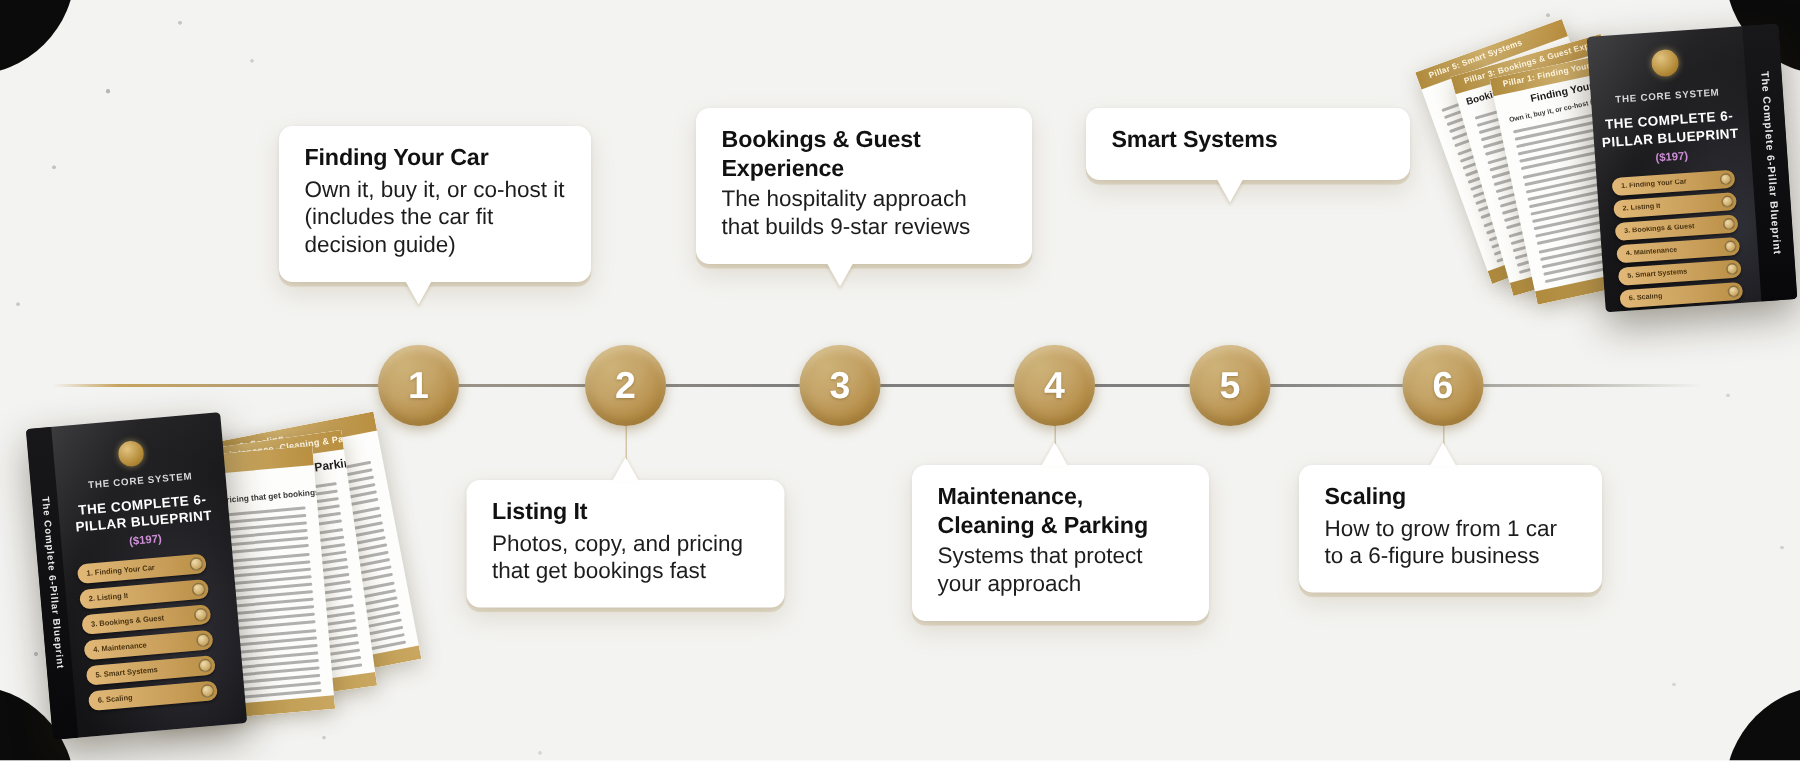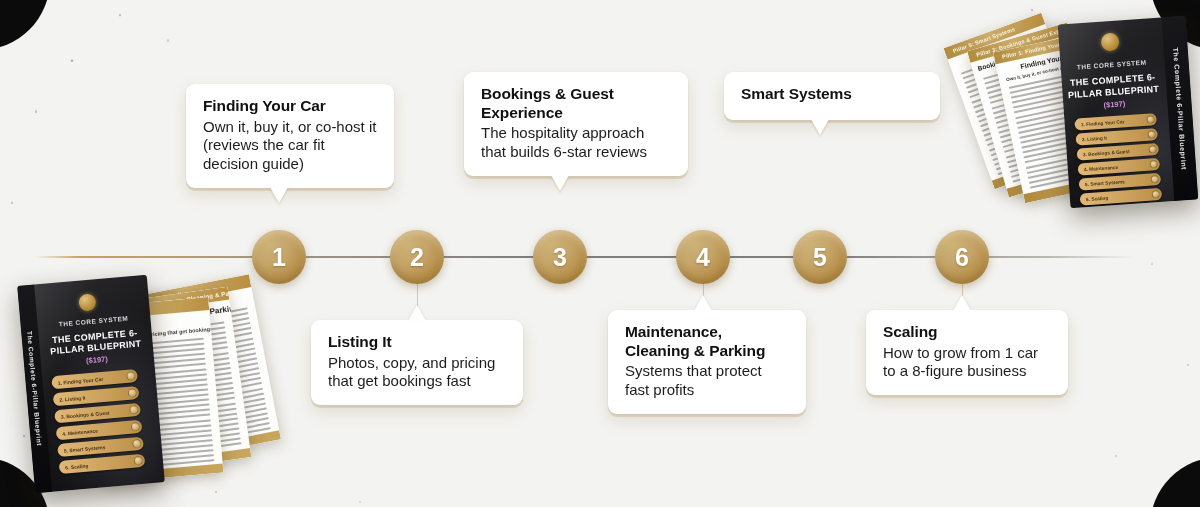--- a/index.html
+++ b/index.html
@@ -491,46 +491,46 @@
   </div>
   <div class="node" style="left:793px; top:230px;">
     <span>5</span>
   </div>
   <div class="node" style="left:935px; top:230px;">
     <span>6</span>
   </div>
 
   <div class="card" style="left:186px; top:84px; width:208px;">
     <h3>Finding Your Car</h3>
-    <p>Own it, buy it, or co-host it (reviews the car fit decision guide)</p>
+    <p>Own it, buy it, or co-host it (includes the car fit decision guide)</p>
     <div class="tail tail-down" style="left:93px;"></div>
   </div>
 
   <div class="card" style="left:464px; top:72px; width:224px;">
     <h3>Bookings &amp; Guest Experience</h3>
-    <p>The hospitality approach that builds 6-star reviews</p>
+    <p>The hospitality approach that builds 9-star reviews</p>
     <div class="tail tail-down" style="left:96px;"></div>
   </div>
 
   <div class="card" style="left:724px; top:72px; width:216px;">
     <h3>Smart Systems</h3>
     <div class="tail tail-down" style="left:96px;"></div>
   </div>
 
   <div class="card" style="left:311px; top:320px; width:212px;">
     <h3>Listing It</h3>
     <p>Photos, copy, and pricing that get bookings fast</p>
     <div class="tail tail-up" style="left:106px;"></div>
   </div>
 
   <div class="card" style="left:608px; top:310px; width:198px;">
     <h3>Maintenance, Cleaning &amp; Parking</h3>
-    <p>Systems that protect fast profits</p>
+    <p>Systems that protect your approach</p>
     <div class="tail tail-up" style="left:95px;"></div>
   </div>
 
   <div class="card" style="left:866px; top:310px; width:202px;">
     <h3>Scaling</h3>
-    <p>How to grow from 1 car to a 8-figure business</p>
+    <p>How to grow from 1 car to a 6-figure business</p>
     <div class="tail tail-up" style="left:96px;"></div>
   </div>
 
 </div>
 
 </body></html>

